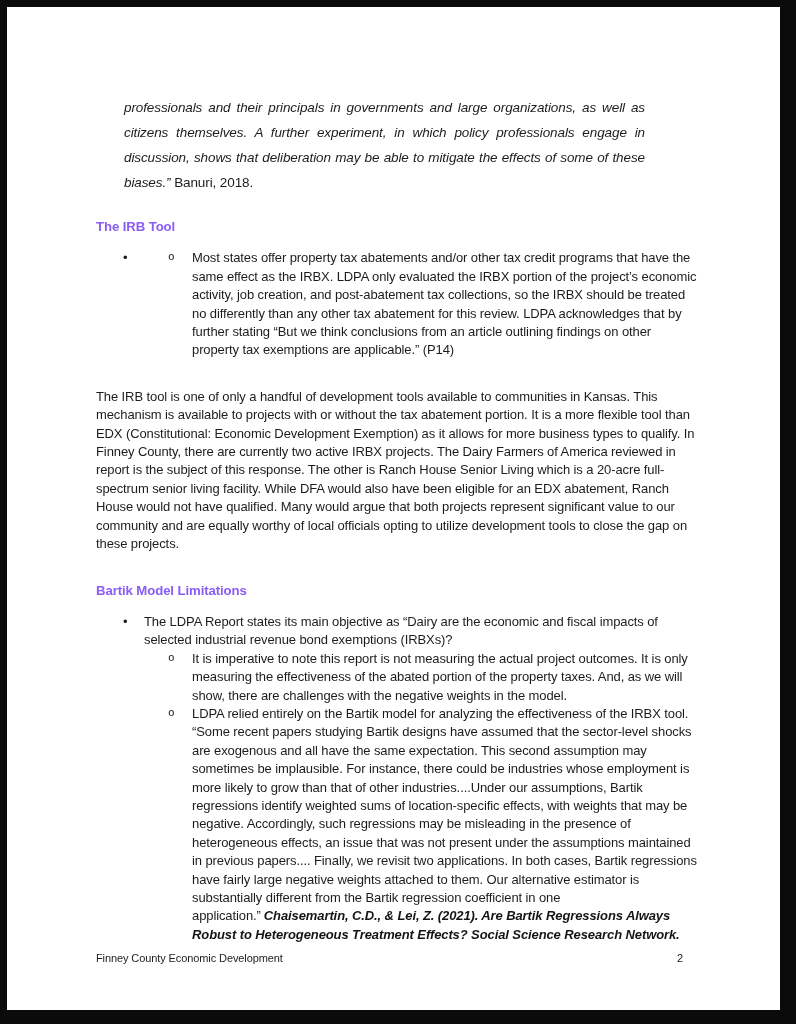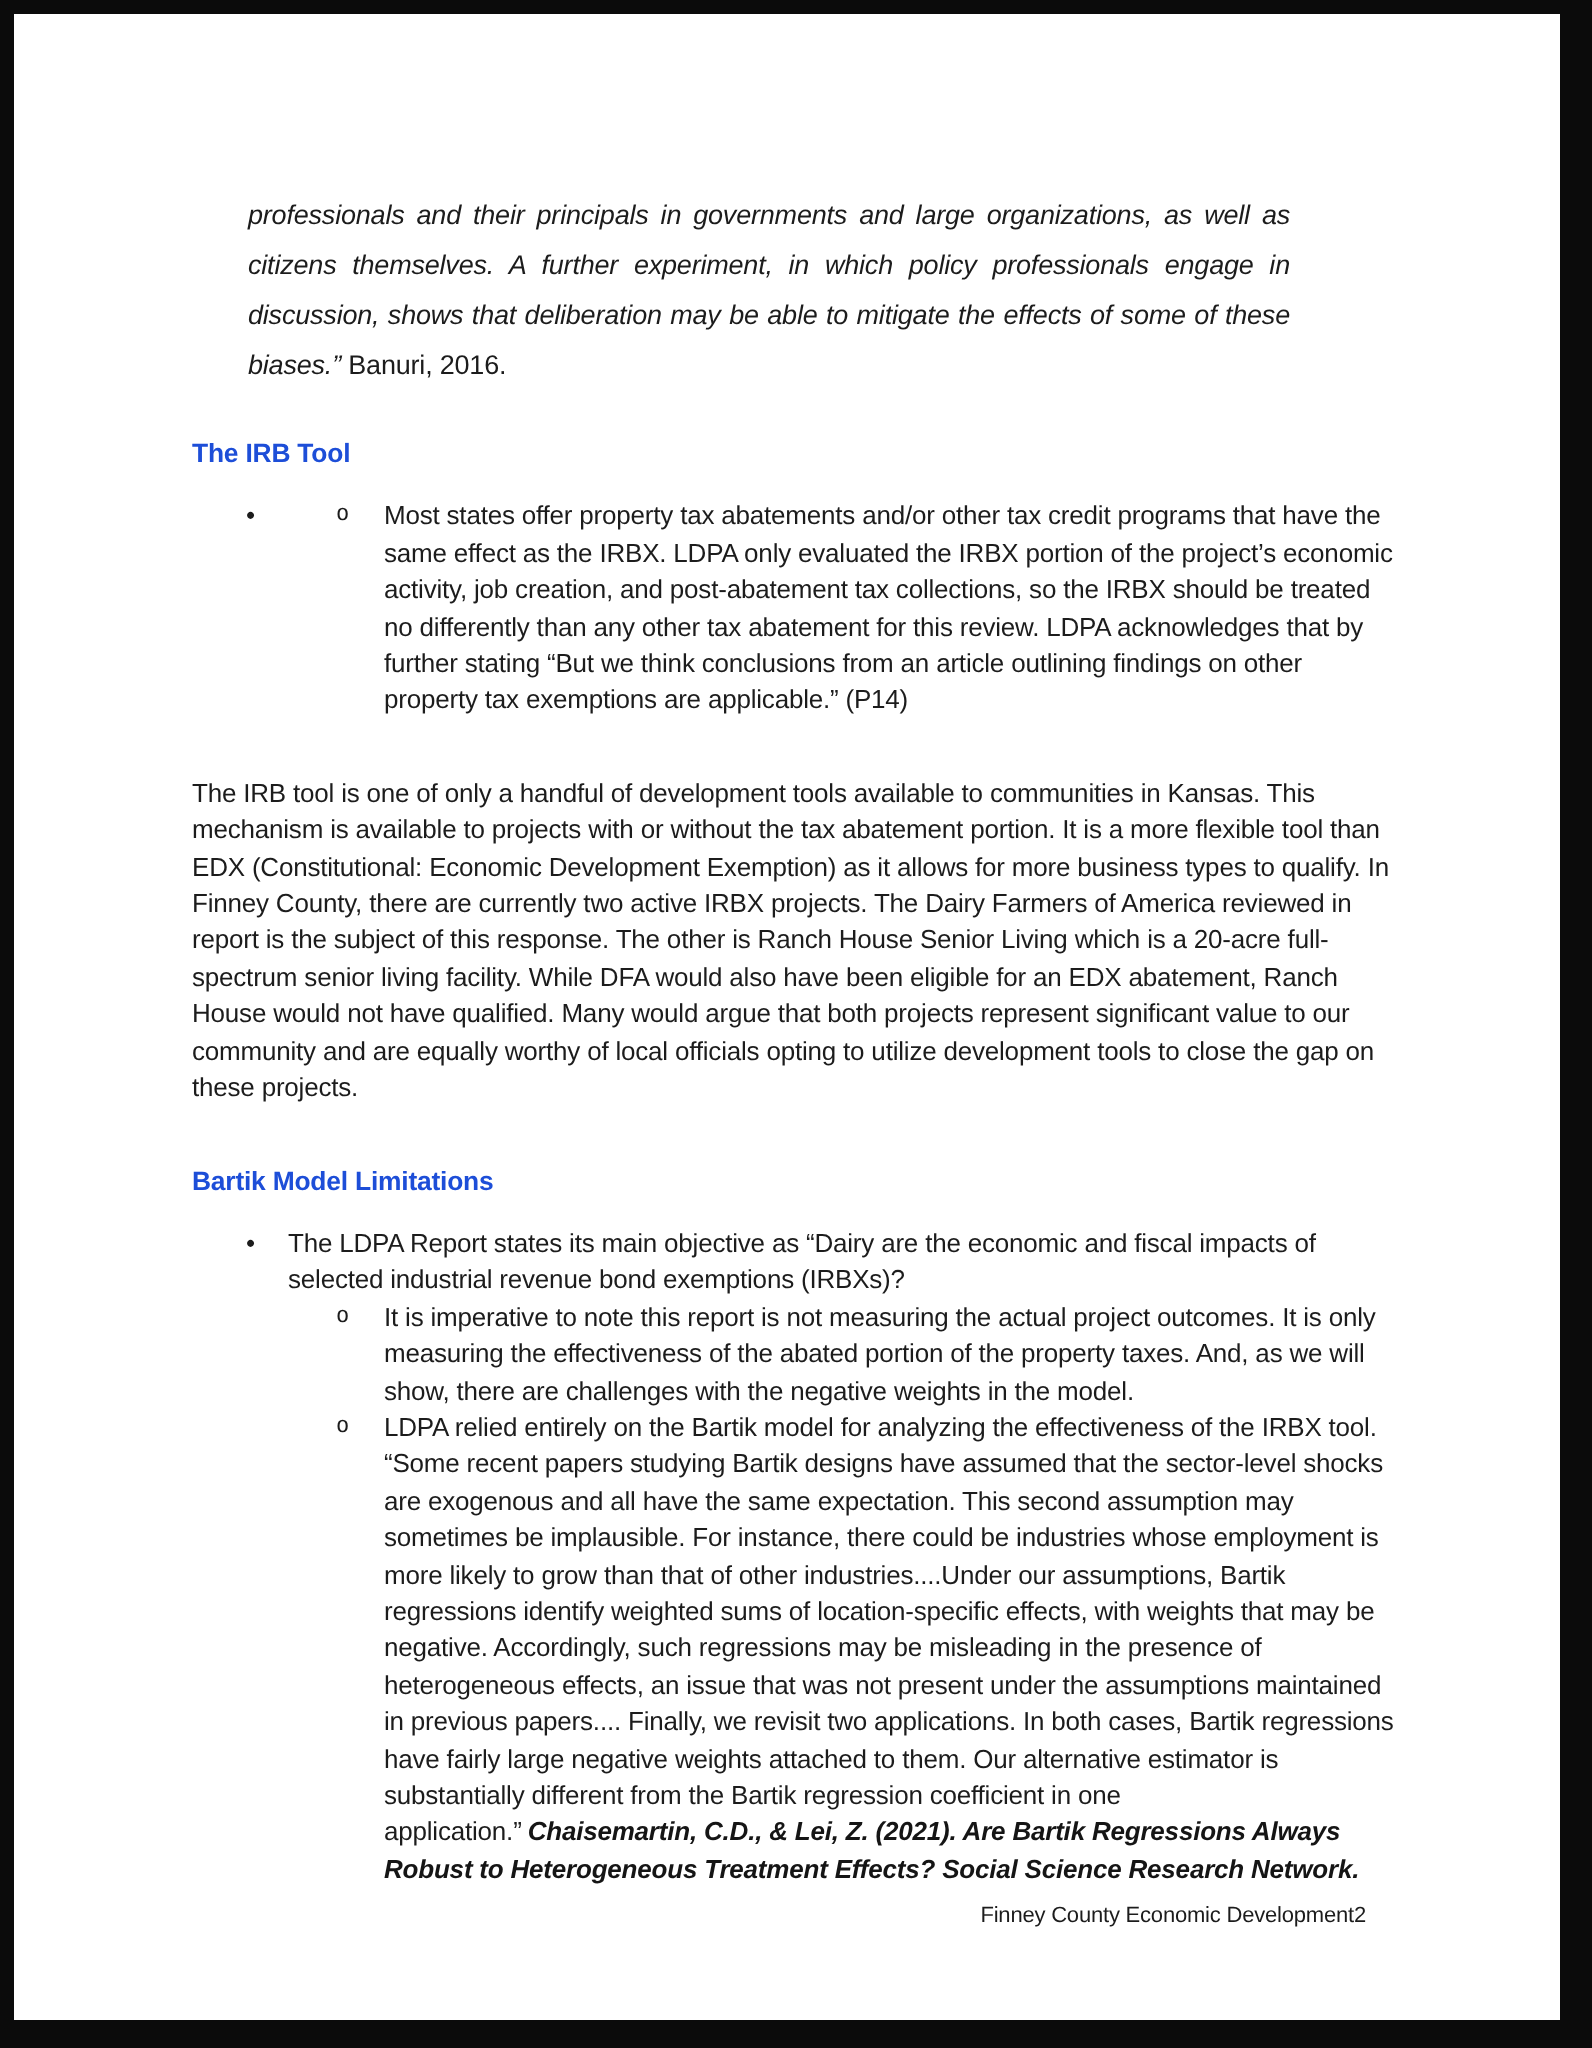--- a/index.html
+++ b/index.html
@@ -38,21 +38,21 @@
   }
   .quote {
     margin: 0 56px 0 28px;
     font-size: 13.5px;
     line-height: 25px;
     text-align: justify;
   }
   .quote .qtext { font-style: italic; }
   .heading {
     font-weight: 700;
-    color: #1d4ed8;
+    color: #8b5cf6;
     font-size: 13.2px;
     margin: 21px 0 13px 0;
   }
   .heading.first { margin-top: 23px; }
   .li1 {
     position: relative;
     padding-left: 48px;
   }
   .li1 > .marker {
     position: absolute;
@@ -80,36 +80,35 @@
   .footer {
     position: absolute;
     left: 89px;
     bottom: 46px;
     width: 605px;
     display: flex;
     align-items: baseline;
     font-size: 11px;
     color: #1c1c1c;
     letter-spacing: -0.1px;
-    text-align: right;
   }
   .footer .f-left { flex: 1; }
   .footer .f-page { margin-right: 18px; }
 </style>
 </head>
 <body>
 
 <div class="frame">
   <div class="page">
 
     <div class="content">
 
       <div class="quote">
         <span class="qtext">professionals and their principals in governments and large organizations, as well as citizens themselves. A further experiment, in which policy professionals engage in discussion, shows that deliberation may be able to mitigate the effects of some of these biases.”</span>
-        <span>Banuri, 2016.</span>
+        <span>Banuri, 2018.</span>
       </div>
 
       <div class="heading first">The IRB Tool</div>
 
       <div class="list">
         <div class="li1">
           <span class="marker">•</span>
         </div>
         <div class="li2">
           <span class="marker">o</span>

